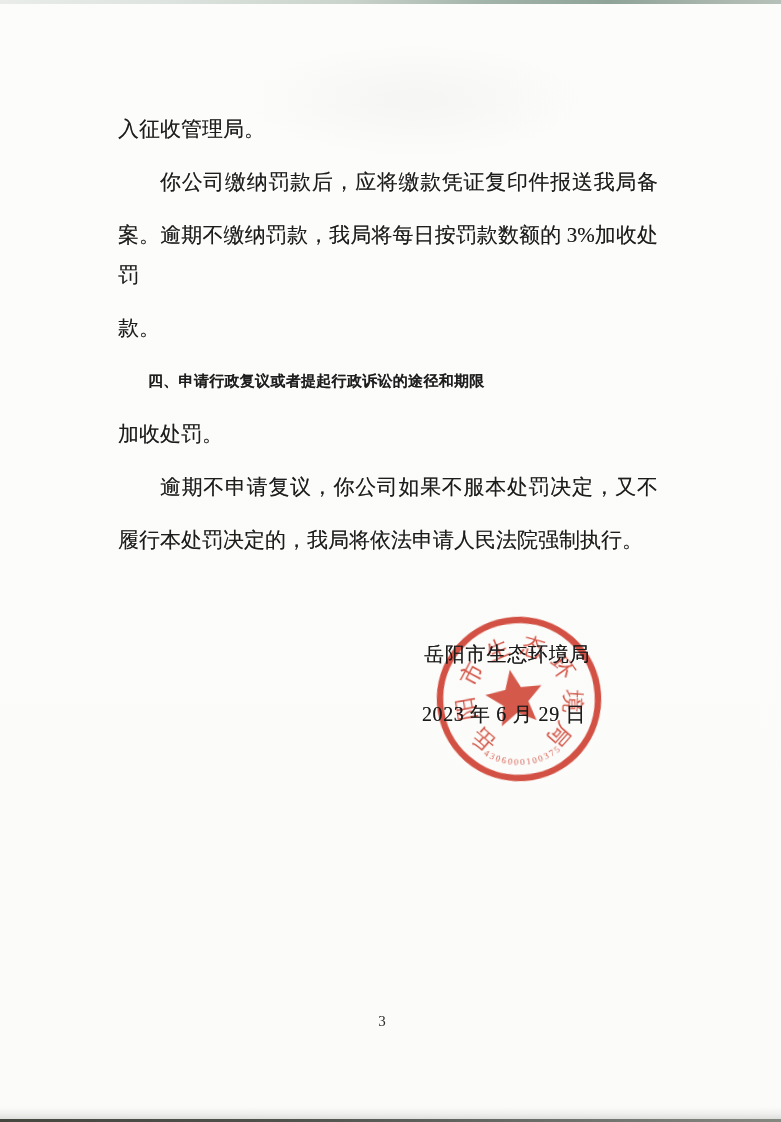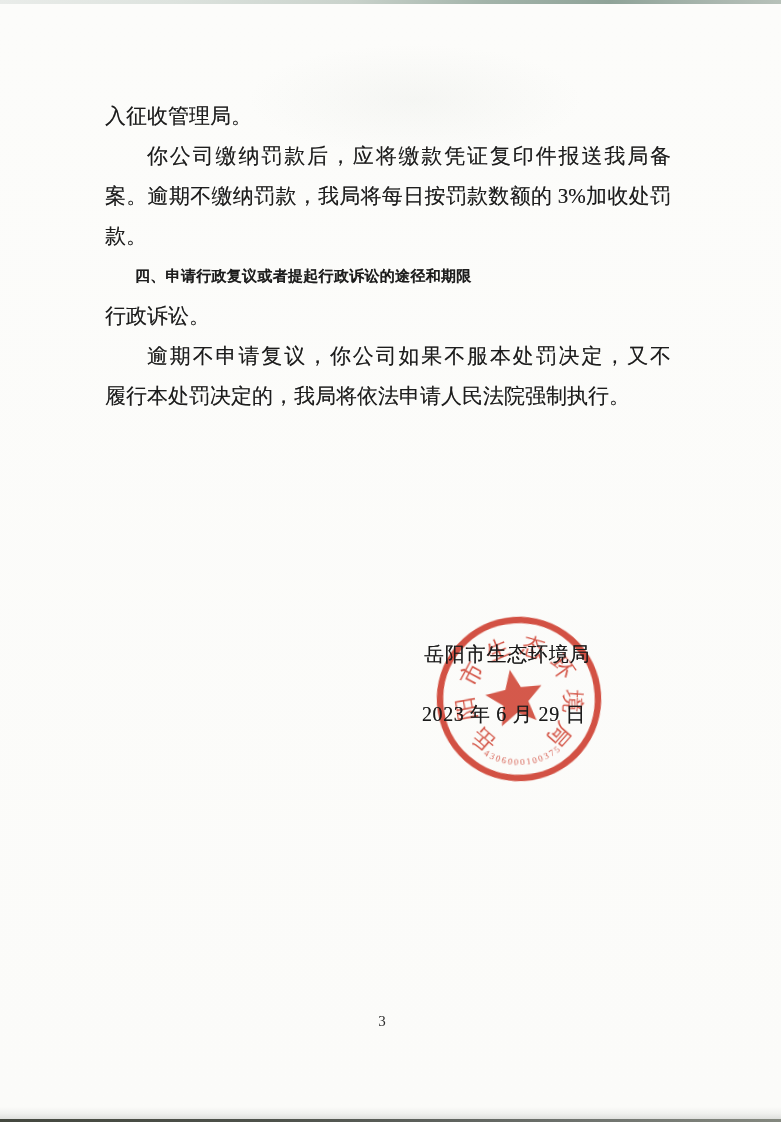--- a/index.html
+++ b/index.html
@@ -27,21 +27,21 @@
   .edge-bottom-line {
     position: absolute; bottom: 0; left: 0; width: 781px; height: 3px;
     background: linear-gradient(90deg,#44483f 0%,#4e524b 35%,#5d615c 55%,#6f736e 75%,#84887f 100%);
   }
   
   .doc {
     position: absolute; left: 105px; top: 96px; width: 566px;
     color: #1d1d1d; font-size: 21px; line-height: 40px;
     text-shadow: 0 0 0.5px rgba(30,30,30,0.55);
   }
-  .line { margin: 0; }
+  .line { margin: 13px; }
   .line.justify { text-align: justify; text-align-last: justify; text-justify: inter-character; }
   .line.indent { text-indent: 2em; }
   .line.heading {
     font-family: "Liberation Sans", "DejaVu Sans", sans-serif;
     font-weight: bold; font-size: 15px; letter-spacing: 0.3px;
   }
   
   .sig-org {
     position: absolute; left: 424px; top: 641px;
     font-size: 20px; letter-spacing: 0.8px; color: #1b1b1b; z-index: 3;
@@ -73,21 +73,21 @@
 <div class="page">
 
   <div class="edge-top"></div>
 
   <main class="doc">
     <p class="line">入征收管理局。</p>
     <p class="line indent justify">你公司缴纳罚款后，应将缴款凭证复印件报送我局备</p>
     <p class="line justify">案。逾期不缴纳罚款，我局将每日按罚款数额的 3%加收处罚</p>
     <p class="line">款。</p>
     <p class="line heading indent">四、申请行政复议或者提起行政诉讼的途径和期限</p>
-    <p class="line">行政诉讼。</p>
+    <p class="line">加收处罚。</p>
     <p class="line indent justify">逾期不申请复议，你公司如果不服本处罚决定，又不</p>
     <p class="line">履行本处罚决定的，我局将依法申请人民法院强制执行。</p>
   </main>
 
   <svg class="seal" viewBox="0 0 176 176" aria-hidden="true">
 
     <circle cx="88" cy="88" r="79" fill="none" stroke-width="6.5" opacity="0.92" stroke="#ce2f1e"></circle>
 
     <polygon points="84,58 91.9,77.1 112.5,78.7 96.8,92.2 101.6,112.3 84,101.5 66.4,112.3 71.2,92.2 55.5,78.7 76.1,77.1" opacity="0.88" transform="rotate(-6 84 88)" fill="#ce2f1e"></polygon>
 

